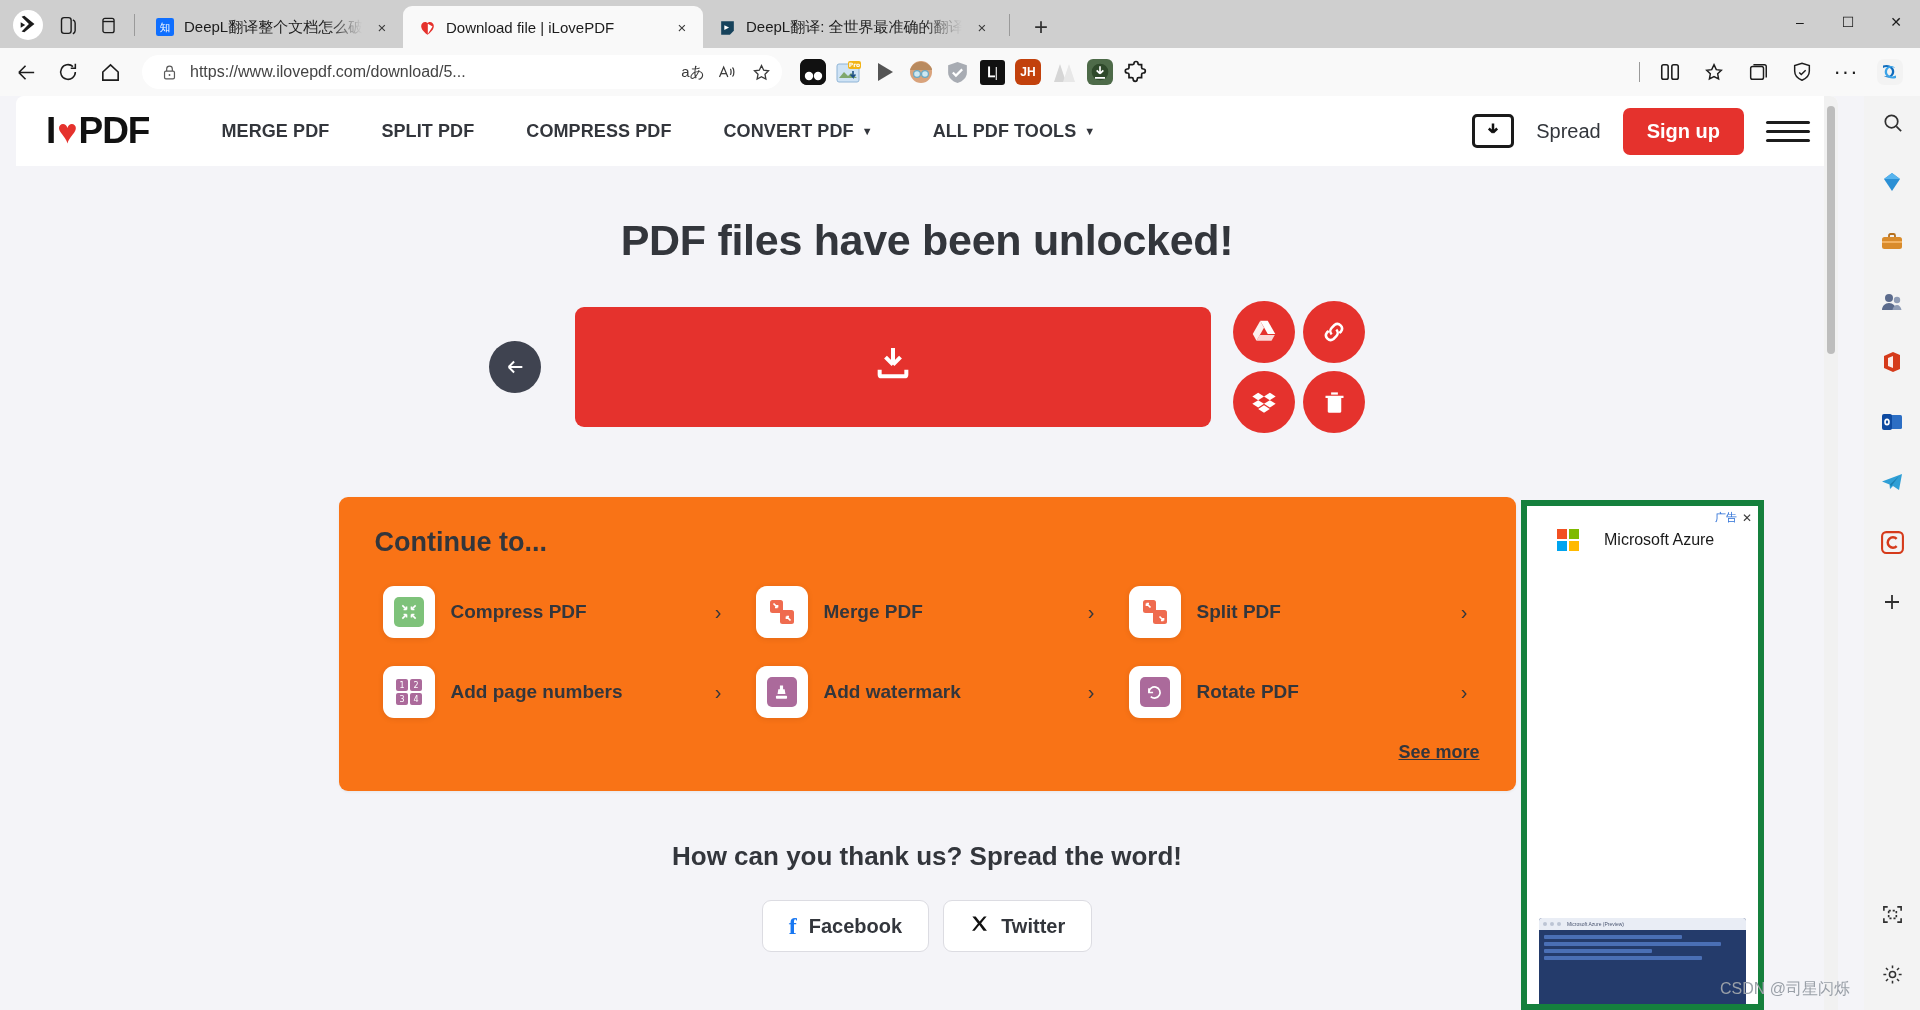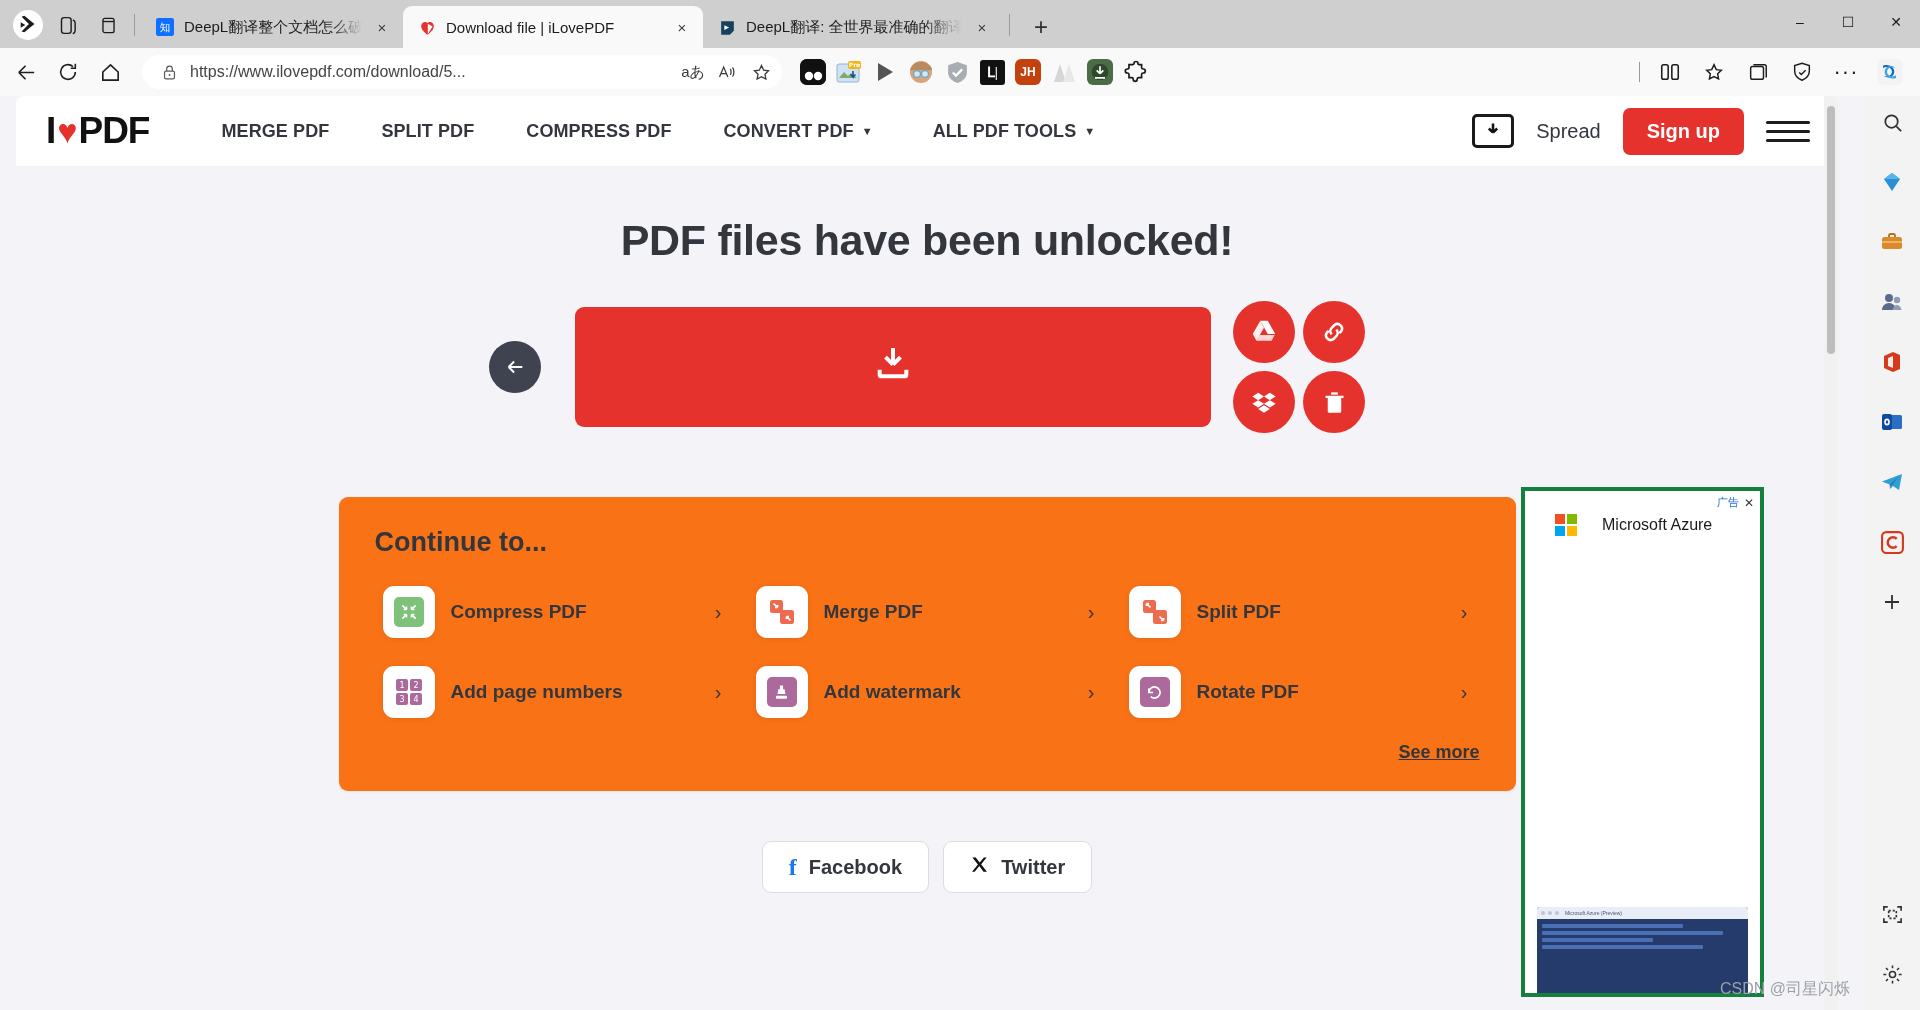--- a/index.html
+++ b/index.html
@@ -176,22 +176,22 @@
   .thanks p { font-size: 23px; color: #4a4d55; margin-top: 9px; font-weight: 400; }
   .social-row { display: flex; justify-content: center; gap: 14px; margin-top: 28px; }
   .social {
     background: #fff; border: 1px solid #dcdce2; border-radius: 9px;
     height: 52px; padding: 0 26px; display: flex; align-items: center; gap: 12px;
     font-size: 20px; font-weight: 700; color: #33363c; cursor: pointer;
   }
 
   
   .ad {
-    position: absolute; right: 74px; top: 391px; width: 243px; height: 510px;
-    background: #fff; border: 4px solid #15803d; overflow: hidden;
+    position: absolute; right: 74px; top: 404px; width: 243px; height: 510px;
+    background: #fff; border: 6px solid #15803d; overflow: hidden;
   }
   .ad-top { display: flex; align-items: center; justify-content: flex-end; gap: 5px; padding: 4px 6px 0; }
   .ad-top .g { font-size: 11px; color: #2b6fd6; }
   .ad-top .x { font-size: 12px; color: #3b3b3b; }
   .ad-brand { display: flex; align-items: center; gap: 9px; padding: 4px 14px 0; }
   .ms-logo { width: 22px; height: 22px; display: grid; grid-template-columns: 1fr 1fr; grid-template-rows: 1fr 1fr; gap: 2px; }
   .ms-logo i { display: block; }
   .ad-brand span { font-size: 16px; font-weight: 400; color: #1a1a1a; margin-left: 16px; }
   .ad-copy { padding: 16px 16px 0; font-size: 30px; line-height: 1.32; color: #111; font-weight: 400; }
   .ad-img { position: absolute; left: 12px; right: 12px; bottom: 0; height: 86px; background: #243b6b; border-radius: 3px 3px 0 0; overflow: hidden; }
@@ -626,20 +626,21 @@
             <span class="tool-chev">›</span>
           </a>
         </div>
 
         <div class="seemore">
           <a href="#">See more</a>
         </div>
       </div>
 
       <div class="thanks">
+        <h3>How can you thank us? Spread the word!</h3>
         <div class="social-row">
           <button class="social">
             <span style="color:#1877f2;font-weight:800;font-size:24px;font-family:'Liberation Serif',serif">f</span>
             <span>Facebook</span>
           </button>
           <button class="social">
             <span>
               <svg width="19" height="19" viewBox="0 0 24 24">
                   <path d="M3 3h4.2l5 6.6L17.6 3H21l-7 8.6L21.4 21H17l-5.2-7L5.9 21H2.6l7.4-9z" fill="#111"></path>
                 </svg>

